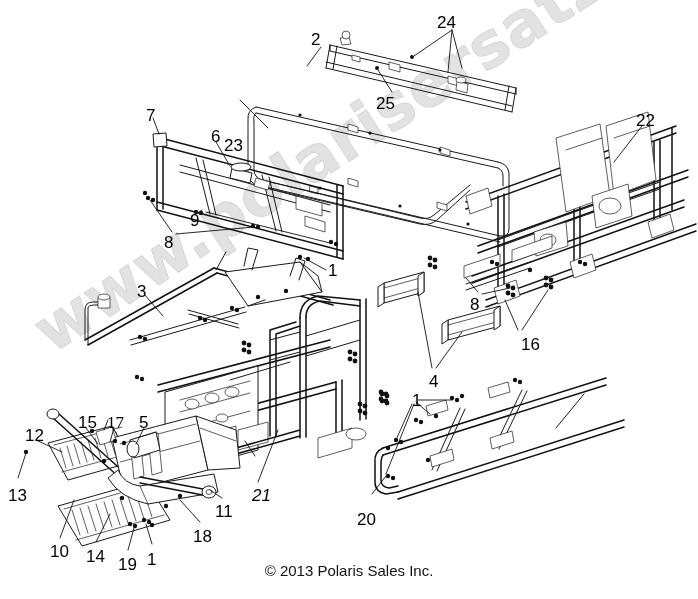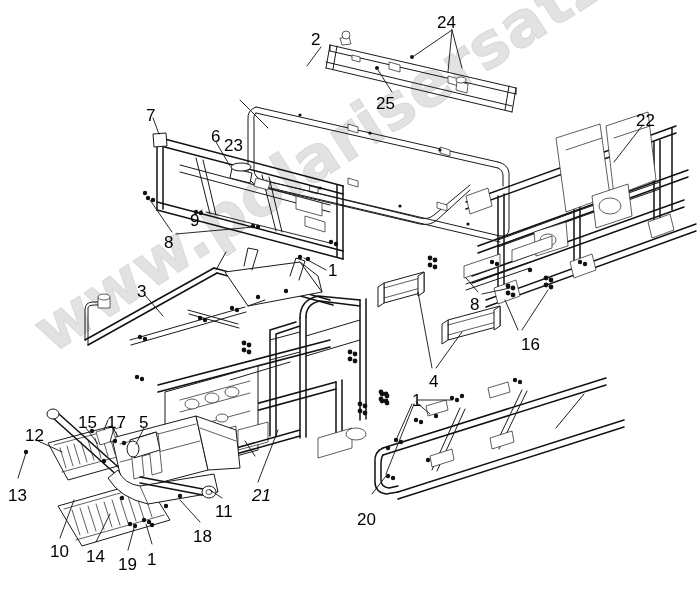--- a/index.html
+++ b/index.html
@@ -555,26 +555,27 @@
     <span class="callout" style="left:164px;top:234px;">8</span>
     <span class="callout" style="left:328px;top:262px;">1</span>
     <span class="callout" style="left:137px;top:283px;">3</span>
     <span class="callout" style="left:470px;top:296px;">8</span>
     <span class="callout" style="left:512px;top:336px;margin-left:9px;">16</span>
     <span class="callout" style="left:429px;top:373px;">4</span>
     <span class="callout" style="left:412px;top:392px;">1</span>
     <span class="callout" style="left:357px;top:499px;margin-top:12px;">20</span>
     <span class="callout" style="left:25px;top:427px;">12</span>
     <span class="callout" style="left:78px;top:414px;">15</span>
-    <span class="callout" style="left:107px;top:414px;">17</span>
+    <span class="callout" style="left:107px;top:414px;font-family:Liberation Serif, serif;">17</span>
     <span class="callout" style="left:139px;top:414px;">5</span>
     <span class="callout" style="left:8px;top:487px;">13</span>
     <span class="callout" style="left:50px;top:543px;">10</span>
     <span class="callout" style="left:86px;top:548px;">14</span>
     <span class="callout" style="left:118px;top:556px;">19</span>
     <span class="callout" style="left:147px;top:551px;">1</span>
     <span class="callout" style="left:193px;top:528px;">18</span>
     <span class="callout" style="left:215px;top:503px;">11</span>
     <span class="callout" style="left:252px;top:487px;font-style:italic;">21</span>
   </div>
 
+  <div id="copyright">© 2013 Polaris Sales Inc.</div>
 
 </div>
 
 </body></html>

